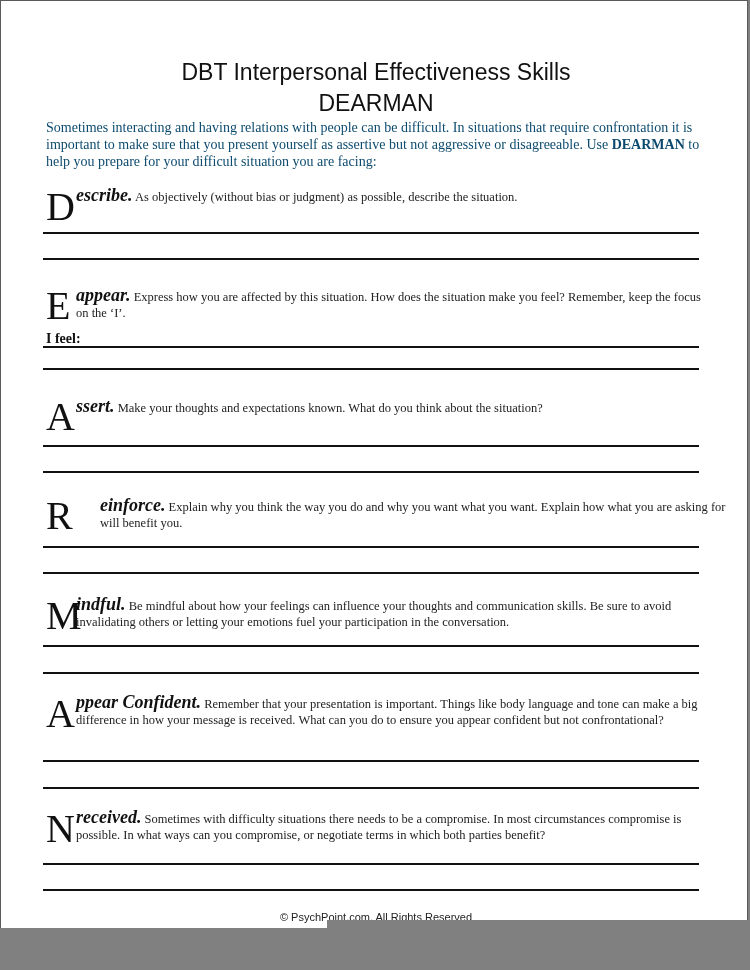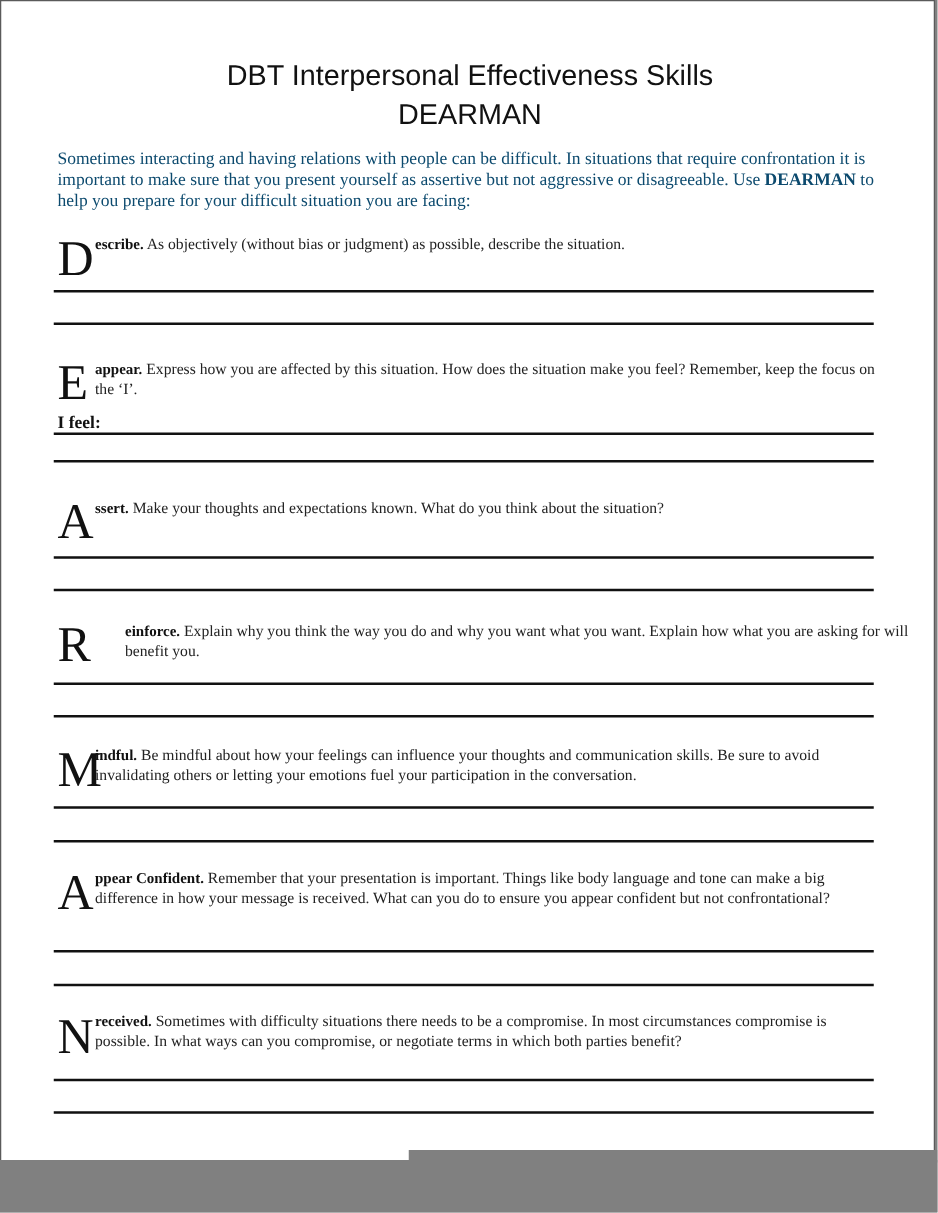--- a/index.html
+++ b/index.html
@@ -14,39 +14,39 @@
     box-sizing:border-box;
   }
   .gray-band {
     position:absolute; left:0; top:928px; width:750px; height:42px; background:#808080;
   }
   .gray-step {
     position:absolute; left:327px; top:920px; width:423px; height:10px; background:#808080;
   }
   .title {
     position:absolute; left:0; width:750px; text-align:center;
-    font-family:"Liberation Sans", sans-serif; font-size:23px; color:#111; line-height:28px;
+    font-family:"Liberation Sans", sans-serif; font-size:23px; color:#111; line-height:28px;margin-top:12px;
   }
   .title.t1 { top:45px; }
   .title.t2 { top:76px; }
   .intro {
     position:absolute; left:45px; top:118px; width:670px;
     font-family:"Liberation Serif", serif; font-size:14px; line-height:17px; color:#0c4a6e;
   }
   .intro b { font-weight:bold; }
   .section { position:absolute; left:45px; width:660px; }
   .drop {
     position:absolute; left:0; top:0;
     font-family:"Liberation Serif", serif; font-size:40px; line-height:40px; color:#111;
   }
   .sec-text {
     position:absolute; left:30px; top:0; width:630px;
     font-family:"Liberation Serif", serif; font-size:12.5px; line-height:15.5px; color:#222;
   }
-  .sec-text .head { font-weight:bold; font-size:12px; color:#111; }
+  .sec-text .head { font-weight:bold; font-size:18px; color:#111;font-style:italic; }
   .line {
     position:absolute; left:42px; width:656px; height:1.5px; background:#111;
   }
   .ifeel {
     position:absolute; left:45px; top:330px;
     font-family:"Liberation Serif", serif; font-size:14px; font-weight:bold; color:#111;
   }
   .footer {
     position:absolute; left:0; width:750px; top:910px; text-align:center;
     font-family:"Liberation Sans", sans-serif; font-size:11px; color:#222;
@@ -104,16 +104,17 @@
   <div class="line" style="top:759px;"></div>
   <div class="line" style="top:786px;"></div>
 
   <div class="section" style="top:808px;">
     <div class="drop">N</div>
     <div class="sec-text" style="top:1px;"><span class="head">received.</span><span> Sometimes with difficulty situations there needs to be a compromise. In most circumstances compromise is possible. In what ways can you compromise, or negotiate terms in which both parties benefit?</span></div>
   </div>
   <div class="line" style="top:862px;"></div>
   <div class="line" style="top:888px;"></div>
 
+  <div class="footer">© PsychPoint.com.  All Rights Reserved</div>
 </div>
 
 <div class="gray-step"></div>
 <div class="gray-band"></div>
 
 </body></html>

